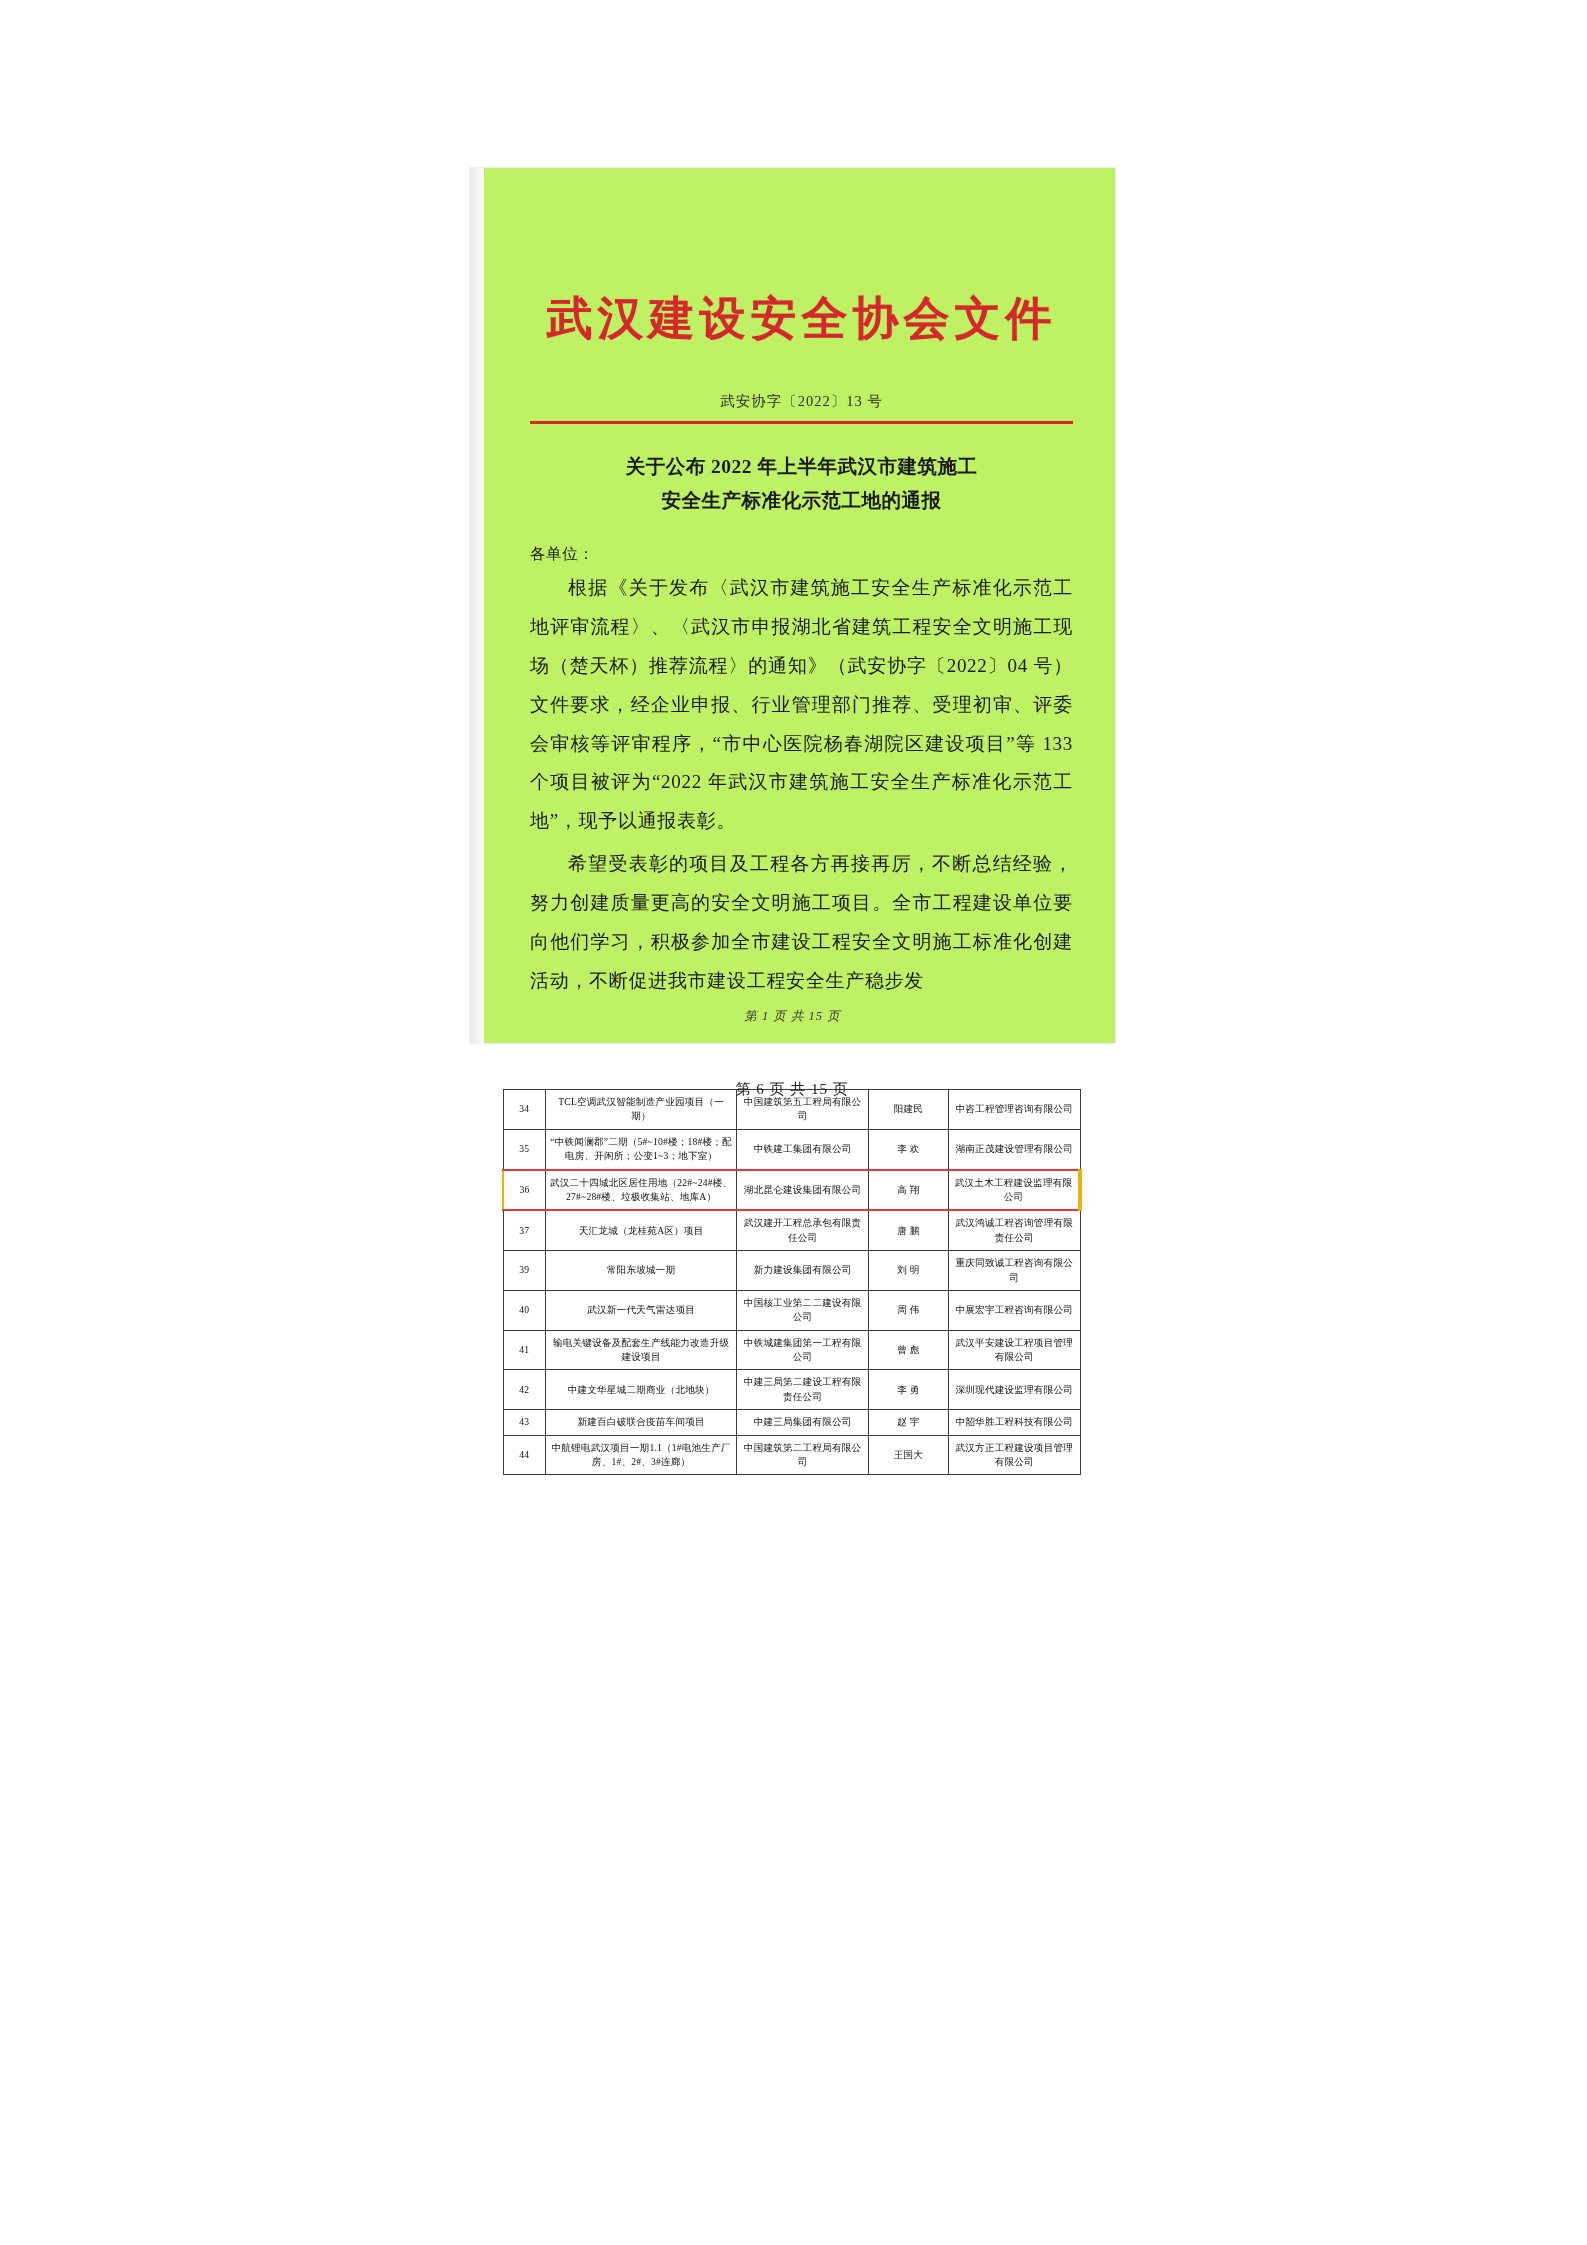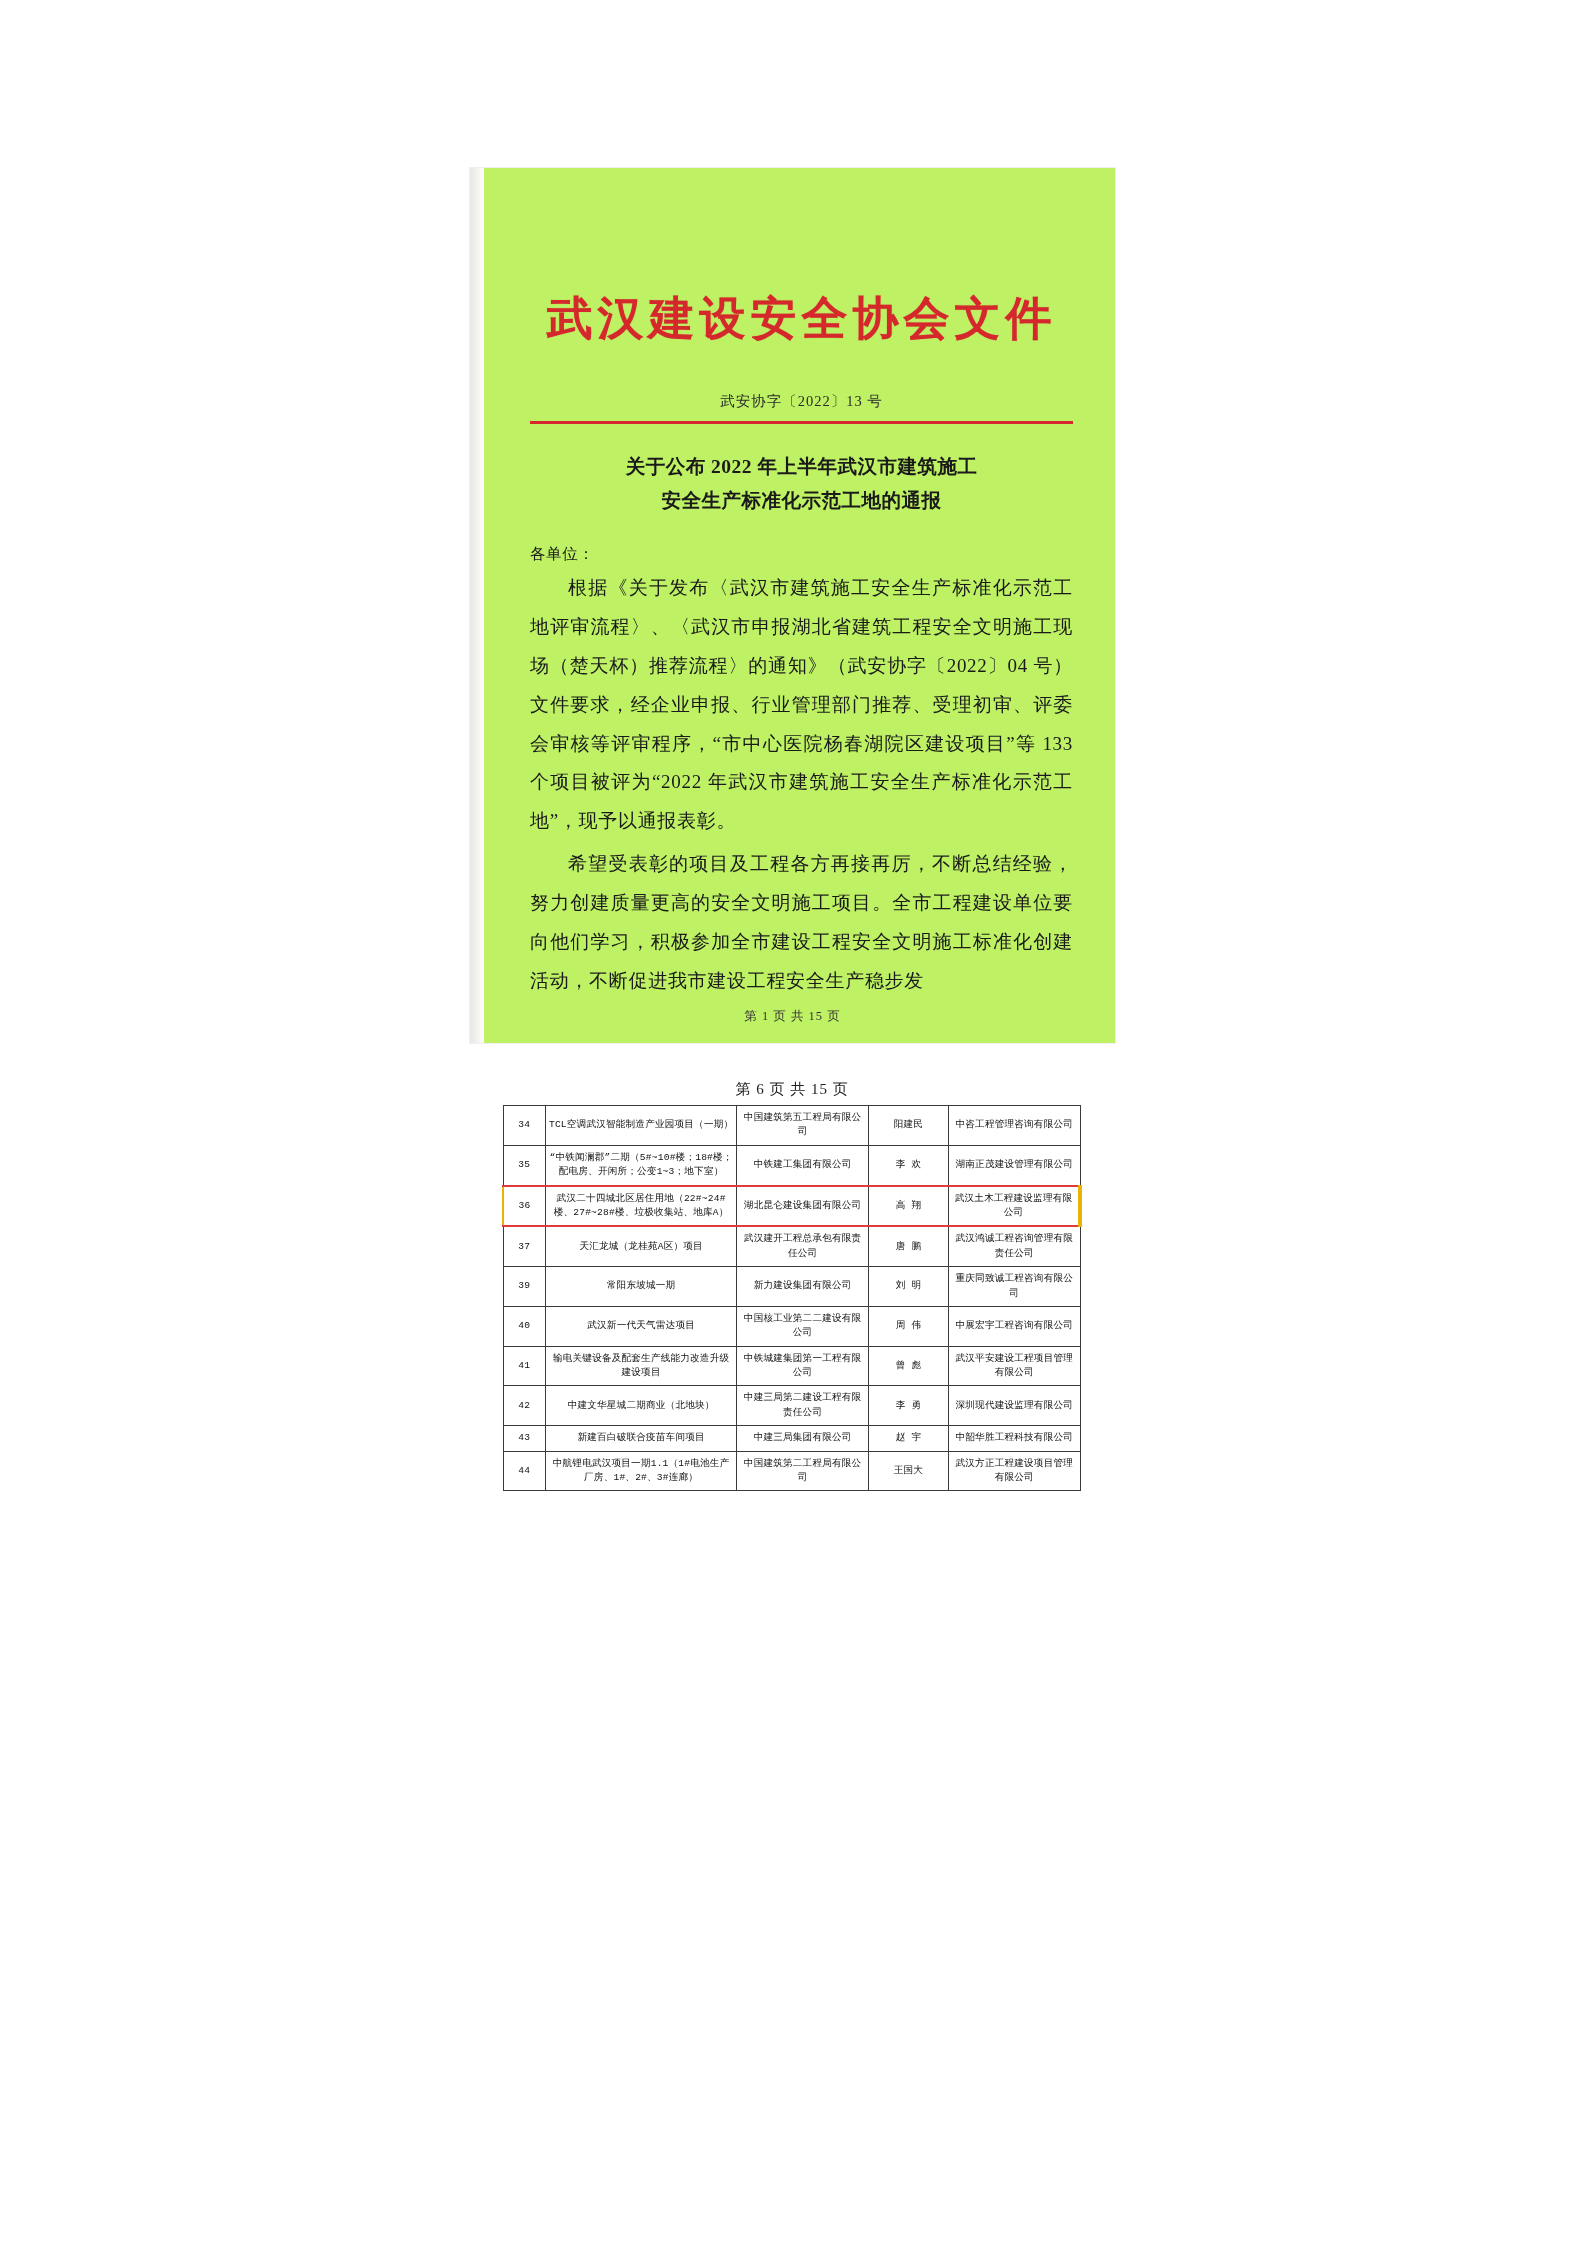--- a/index.html
+++ b/index.html
@@ -86,39 +86,39 @@
   }
   .page-footer {
     position: absolute;
     bottom: 18px;
     left: 0;
     right: 0;
     text-align: center;
     font-size: 12.5px;
     color: #333;
     letter-spacing: 1px;
+    font-style: italic;
   }
 
   
   .scan-page2 {
     position: absolute;
     left: 470px;
     top: 1080px;
     width: 645px;
     height: 1060px;
     background: #ffffff;
   }
   table.award-table {
     position: absolute;
     left: 32px;
-    top: 25px;
+    top: 9px;
     width: 580px;
     border-collapse: collapse;
     table-layout: fixed;
-    font-family: Liberation Mono, monospace;
   }
   table.award-table td {
     border: 1px solid #3a3a3a;
     font-size: 9.6px;
     line-height: 1.5;
     text-align: center;
     vertical-align: middle;
     padding: 5px 3px;
     letter-spacing: 0.2px;
     color: #111;

